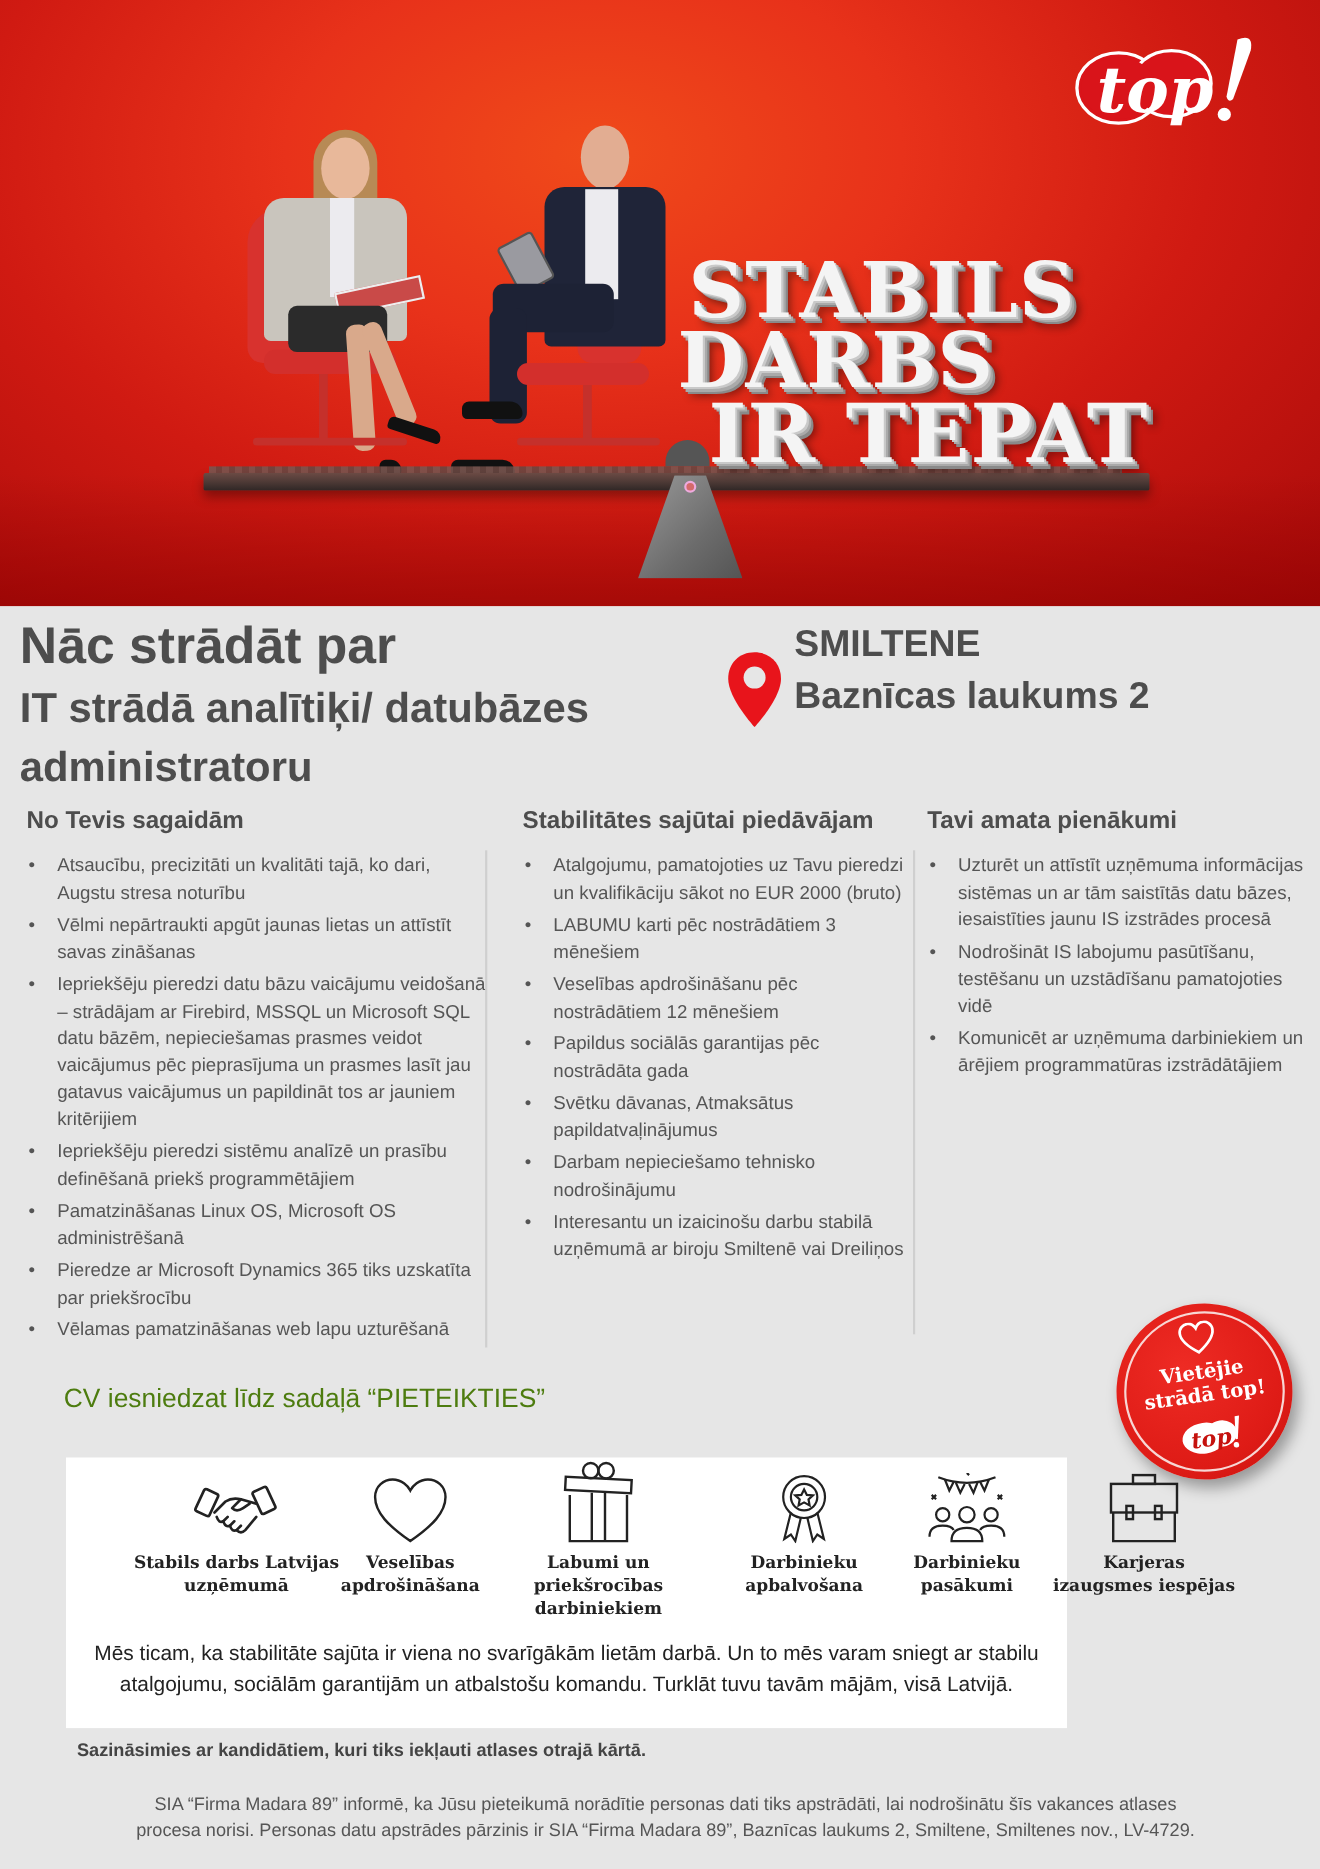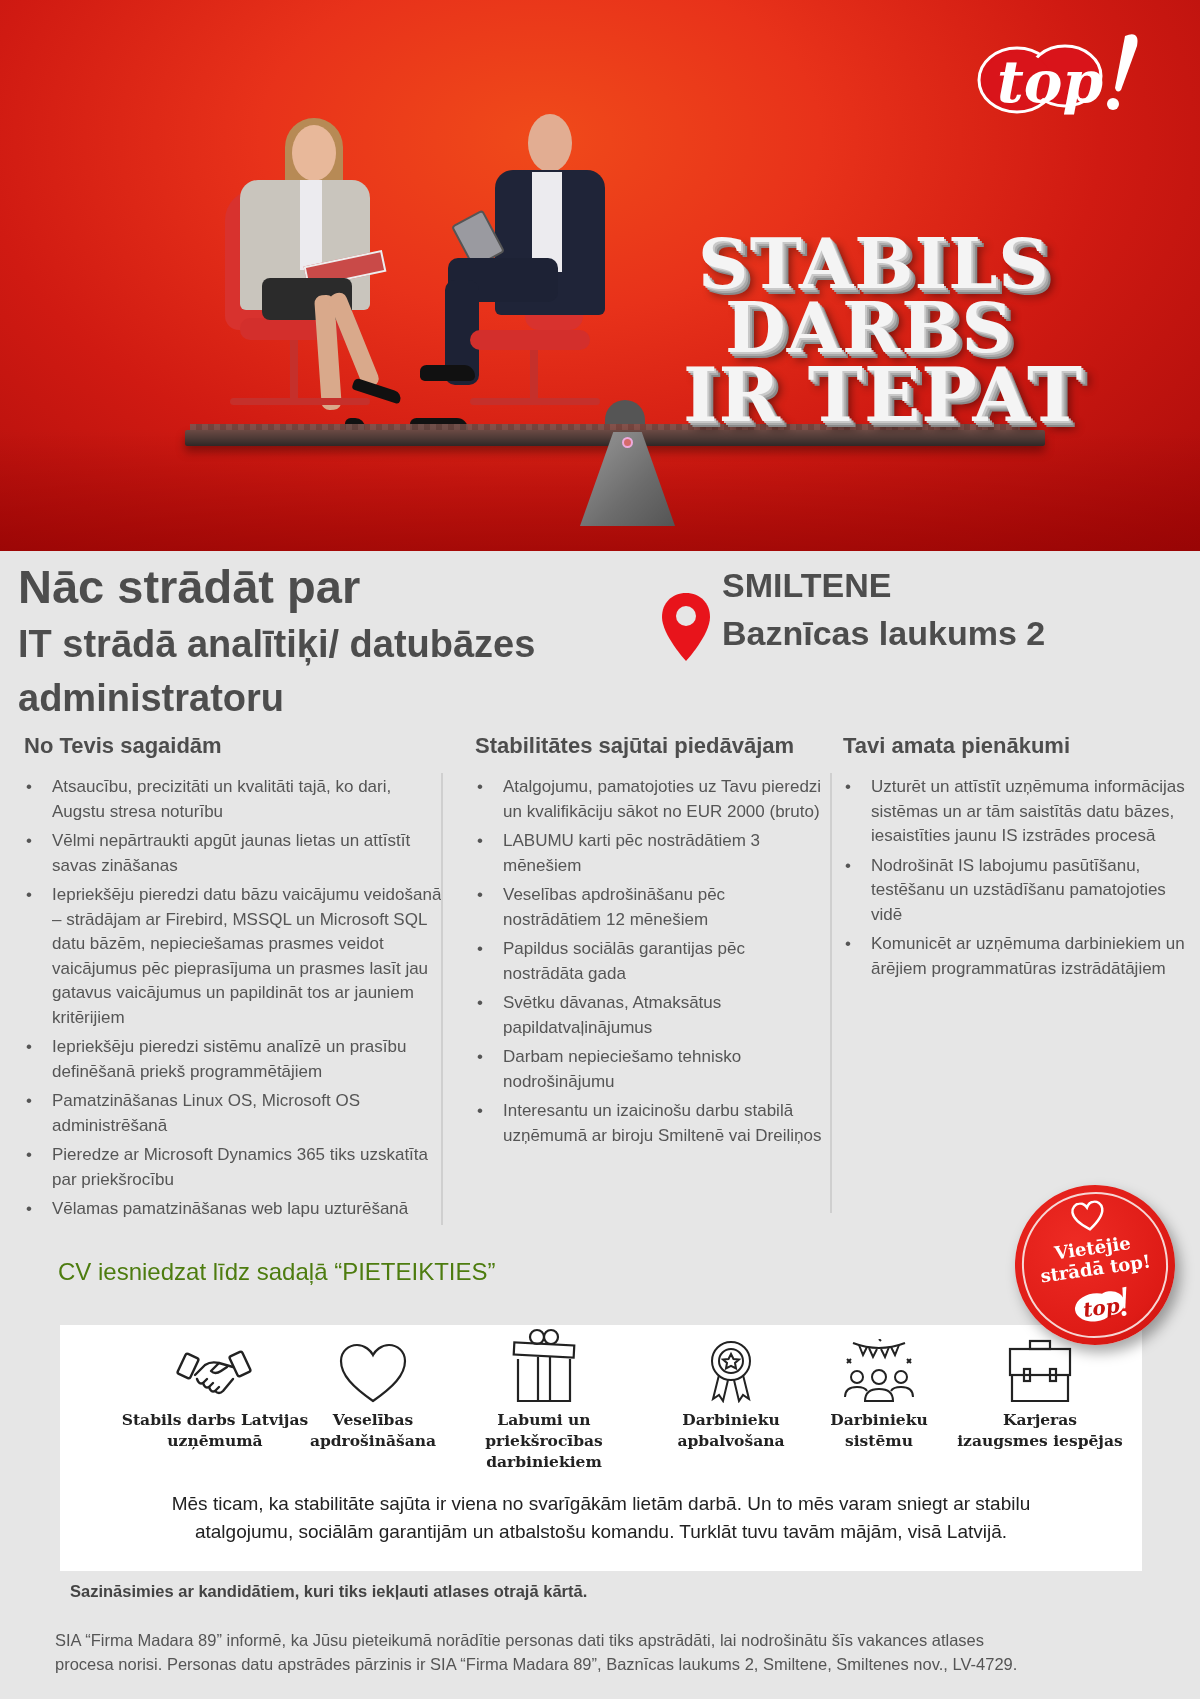--- a/index.html
+++ b/index.html
@@ -8,21 +8,21 @@
 
   
   .hero { position: absolute; left: 0; top: 0; width: 1200px; height: 551px;
     background: radial-gradient(ellipse at 45% 25%, #f04a1a 0%, #e8321a 30%, #d01a12 60%, #a80a0a 100%);
     overflow: hidden; }
   .hero-bottom-shade { position: absolute; left: 0; bottom: 0; width: 100%; height: 120px;
     background: linear-gradient(to bottom, rgba(150,0,0,0) 0%, rgba(140,0,0,0.55) 100%); }
 
   .logo { position: absolute; left: 975px; top: 28px; width: 180px; height: 92px; }
 
-  .slogan { position: absolute; left: 664px; top: 232px; width: 420px; text-align: center;
+  .slogan { position: absolute; left: 626px; top: 232px; width: 420px; text-align: left;
     font-family: "DejaVu Serif", "Liberation Serif", serif; font-weight: bold; color: #f4f4f4;
     letter-spacing: 1px; line-height: 0.92;
     text-shadow: 2px 2px 0 #c9c9c9, 4px 4px 0 #aaa, 6px 6px 0 #8a8a8a, 8px 8px 8px rgba(0,0,0,0.45); }
   .slogan .l1 { font-size: 70px; display: block; }
   .slogan .l2 { font-size: 70px; display: block; margin-left: -10px; }
   .slogan .l3 { font-size: 74px; display: block; margin-left: 18px; }
 
   .seesaw-board { position: absolute; left: 185px; top: 430px; width: 860px; height: 16px;
     background: linear-gradient(to bottom, #6b4a44 0%, #4e3a36 50%, #2f2726 100%);
     border-radius: 2px; box-shadow: 0 6px 10px rgba(0,0,0,0.35); }
@@ -82,30 +82,30 @@
   .badge-ring { position: absolute; left: 7px; top: 7px; width: 146px; height: 146px; border-radius: 50%; border: 2px solid #f7d6d4; }
   .badge-text { position: absolute; left: 0; top: 52px; width: 100%; text-align: center; color: #fff;
     font-family: "DejaVu Serif", serif; font-weight: bold; font-size: 18px; line-height: 21px; }
   .badge-heart { position: absolute; left: 60px; top: 16px; width: 40px; height: 30px; }
   .badge-logo { position: absolute; left: 52px; top: 103px; width: 60px; height: 34px; }
 
   
   .cv-line { position: absolute; left: 58px; top: 1258px; font-size: 24px; font-weight: normal; color: #4d7c0f; white-space: nowrap; }
 
   
-  .panel { position: absolute; left: 60px; top: 1325px; width: 1082px; height: 246px; background: #fff; }
+  .panel { position: absolute; left: 60px; top: 1325px; width: 910px; height: 246px; background: #fff; }
   .benefit { position: absolute; top: 18px; width: 200px; text-align: center; }
   .benefit svg { display: block; margin: 0 auto; }
   .benefit-label { display: block; margin-top: 6px; font-family: "DejaVu Serif", "Liberation Serif", serif; font-weight: bold;
     font-size: 15.5px; line-height: 21px; color: #222; }
   .statement { position: absolute; left: 0; top: 165px; width: 100%; text-align: center; font-size: 19px; line-height: 28px; color: #222; }
 
   
   .contact-note { position: absolute; left: 70px; top: 1582px; font-size: 16.5px; font-weight: bold; color: #444; white-space: nowrap; text-align: center; }
-  .privacy { position: absolute; left: 55px; top: 1628px; width: 1100px; font-size: 16.5px; line-height: 24px; color: #555; }
+  .privacy { position: absolute; left: 55px; top: 1628px; width: 1100px; text-align: center; font-size: 16.5px; line-height: 24px; color: #555; }
 </style>
 </head>
 <body>
 
 <div class="hero">
   <div class="hero-bottom-shade"></div>
 
   <div class="person">
     <div class="chair-back" style="left:225px;top:190px;width:60px;height:140px;"></div>
     <div class="hair" style="left:285px;top:118px;width:58px;height:110px;"></div>
@@ -262,21 +262,21 @@
       <path d="M14 4 Q40 14 66 4"></path>
       <path d="M20 6 L24 16 L28 8 M30 9 L34 18 L38 10 M42 10 L46 18 L50 8 M52 8 L56 16 L60 6"></path>
       <path d="M8 20 L12 24 M12 20 L8 24 M68 20 L72 24 M72 20 L68 24 M40 0 L42 2"></path>
       <circle cx="18" cy="38" r="6"></circle>
       <circle cx="40" cy="38" r="7"></circle>
       <circle cx="62" cy="38" r="6"></circle>
       <path d="M6 58 Q6 48 18 48 Q26 48 28 52"></path>
       <path d="M26 62 Q26 50 40 50 Q54 50 54 62 Z"></path>
       <path d="M74 58 Q74 48 62 48 Q54 48 52 52"></path>
     </svg>
-    <span class="benefit-label"><span>Darbinieku</span><br><span>sistēmu</span></span>
+    <span class="benefit-label"><span>Darbinieku</span><br><span>pasākumi</span></span>
   </div>
 
   <div class="benefit" style="left:880px;">
     <svg width="80" height="64" viewBox="0 0 80 64" fill="none" stroke="#222" stroke-width="2.2" style="margin-top:-4px;">
       <rect x="30" y="2" width="20" height="8"></rect>
       <rect x="10" y="10" width="60" height="26"></rect>
       <path d="M12 36 L12 62 L68 62 L68 36"></path>
       <rect x="24" y="30" width="6" height="12"></rect>
       <rect x="50" y="30" width="6" height="12"></rect>
     </svg>

